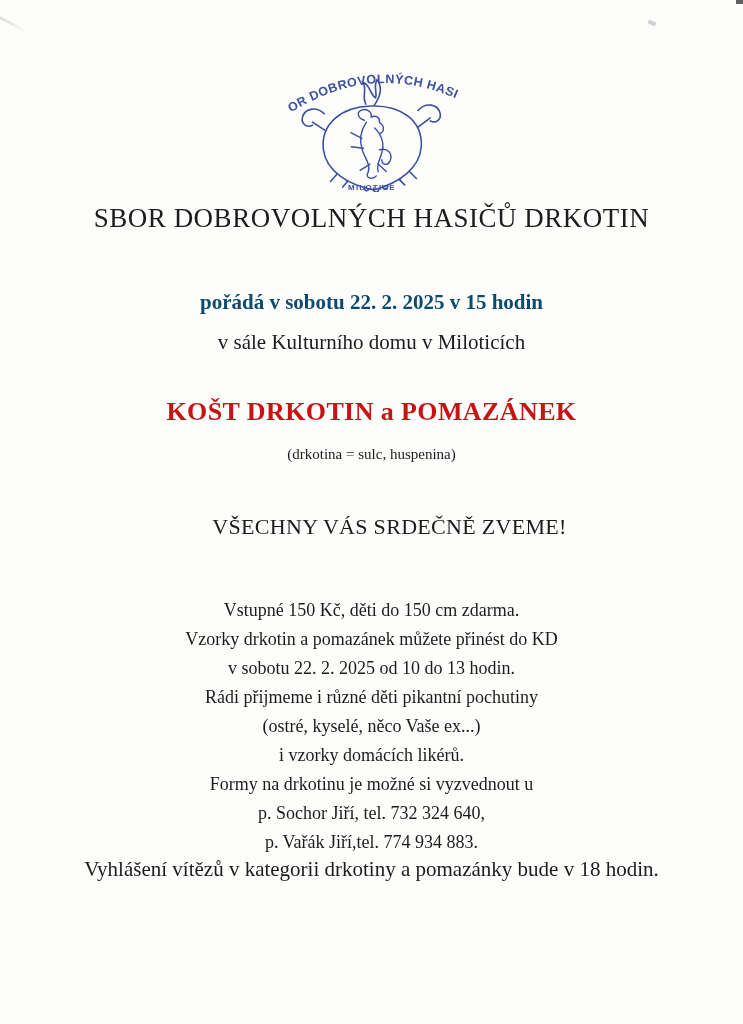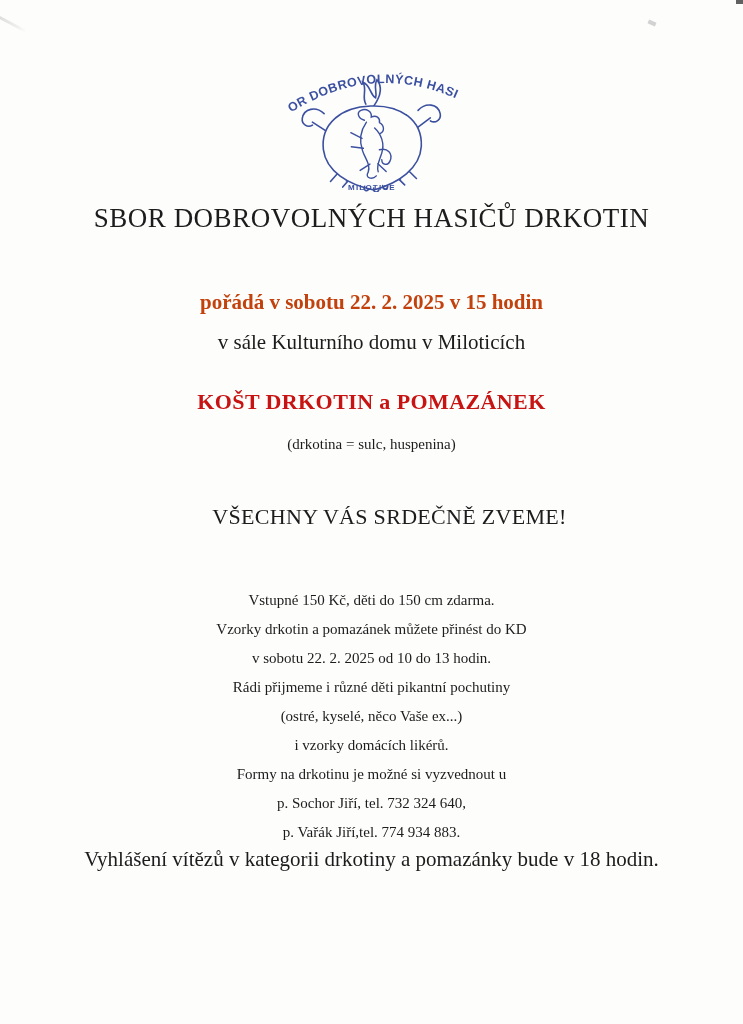--- a/index.html
+++ b/index.html
@@ -56,52 +56,52 @@
     letter-spacing: .5px;
     line-height: 32px;
   }
 
   .line { text-align: center; }
 
   .red-line {
     margin-top: 56px;
     font-size: 21px;
     font-weight: bold;
-    color: #c2410c;
+    color: #0c4a6e;
     line-height: 24px;
   }
   .venue-line {
     margin-top: 16px;
     font-size: 21px;
     line-height: 24px;
   }
   .red-heading {
-    margin-top: 36px;
-    font-size: 22px;
+    margin-top: 46px;
+    font-size: 26px;
     font-weight: bold;
     color: #c81313;
     letter-spacing: .4px;
     line-height: 24px;
     text-align: center;
   }
   .sub-heading {
     margin-top: 18px;
     font-size: 15px;
     line-height: 24px;
   }
   .invitation {
     margin-top: 48px;
     font-size: 22px;
     letter-spacing: .3px;
     line-height: 26px;
     padding-left: 36px;
   }
   .details {
     margin-top: 56px;
-    font-size: 15px;
+    font-size: 18px;
     line-height: 29px;
     text-align: center;
   }
   .footer-line {
     font-size: 21px;
     line-height: 24px;
     text-align: center;
   }
 </style>
 </head>

